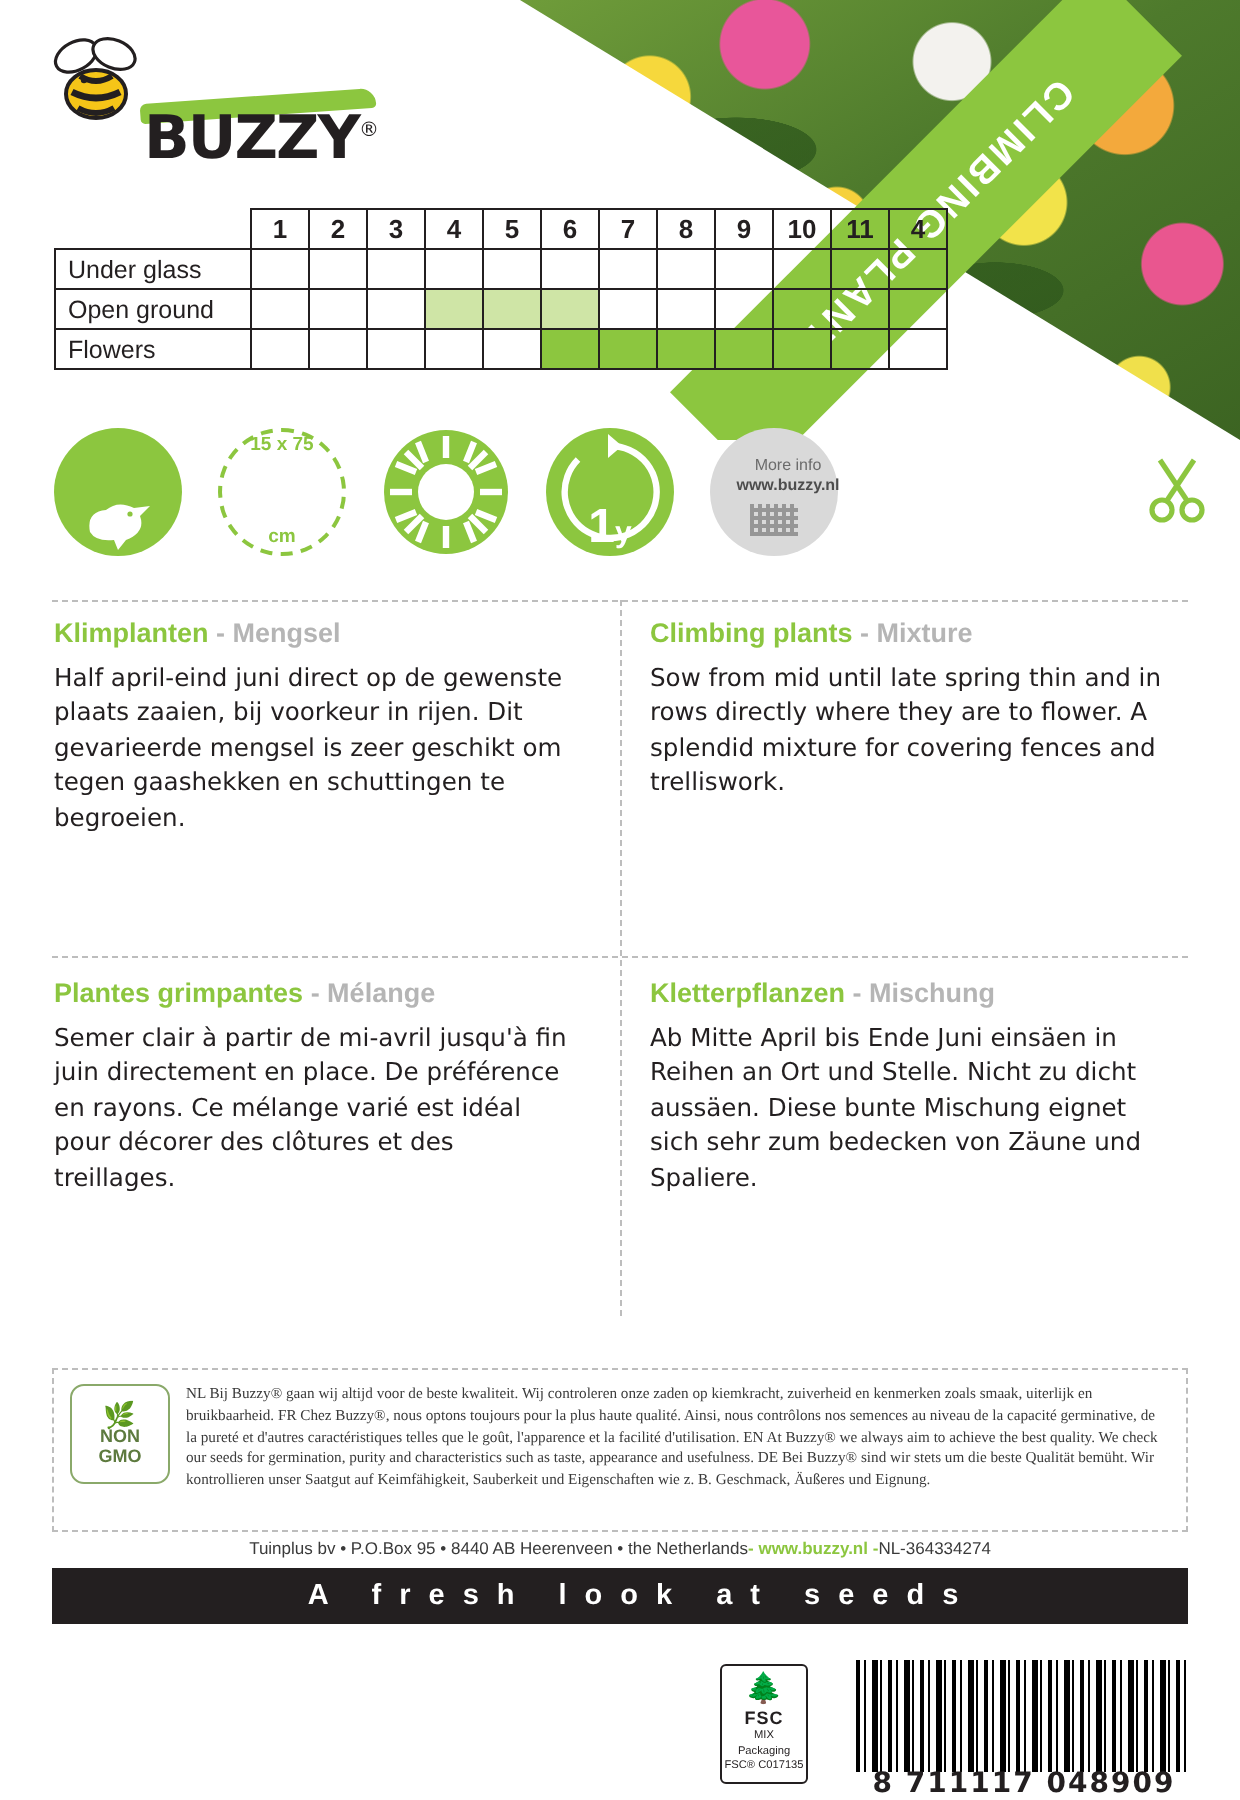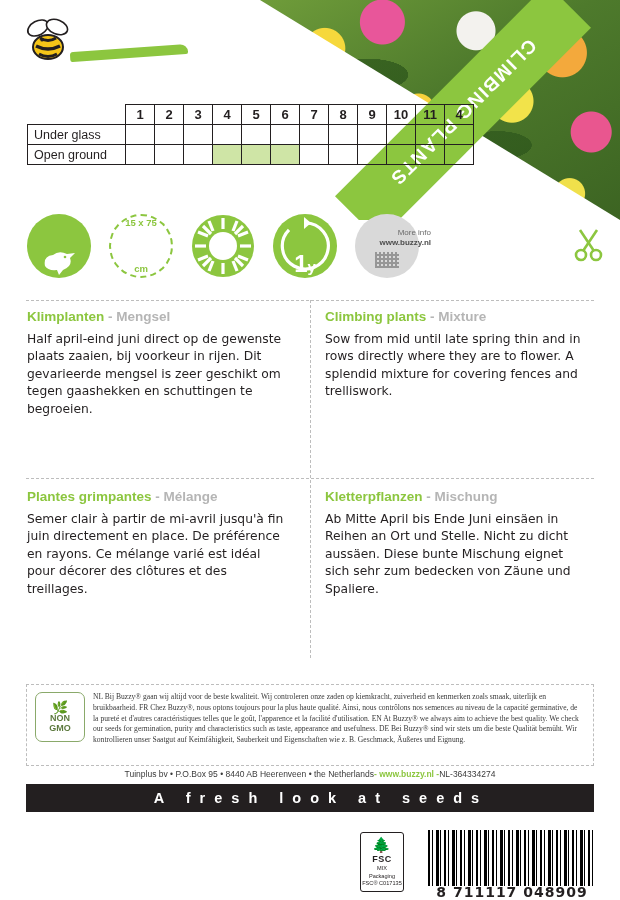--- a/index.html
+++ b/index.html
@@ -123,21 +123,21 @@
   .oneyear { font-size:24px; font-weight:bold; }
   .oneyear small { font-size:15px; }
   .moreinfo {
     width:74px; height:64px; position:relative;
   }
   .moreinfo .grey {
     position:absolute; left:0; top:0; width:64px; height:64px; border-radius:50%;
     background:#d9d9d9;
   }
   .moreinfo .txt {
-    position:absolute; left:2px; top:14px; width:74px; text-align:right;
+    position:absolute; left:2px; top:14px; width:74px; text-align:center;
     font-size:8px; color:#6b6b6b; line-height:1.25;
   }
   .moreinfo .txt b { color:#4d4d4d; }
   .moreinfo .qr {
     position:absolute; left:20px; top:38px; width:24px; height:16px;
     background:
       repeating-linear-gradient(90deg,#7a7a7a 0 2px, transparent 2px 4px),
       repeating-linear-gradient(0deg,#7a7a7a 0 2px, transparent 2px 4px);
     opacity:.7;
   }
@@ -244,20 +244,23 @@
   <svg class="bee" width="54" height="46" viewBox="0 0 54 46">
     <ellipse cx="16" cy="10" rx="11" ry="7" fill="#ffffff" stroke="#231f20" stroke-width="1.6" transform="rotate(-28 16 10)"></ellipse>
     <ellipse cx="35" cy="9" rx="11" ry="7" fill="#ffffff" stroke="#231f20" stroke-width="1.6" transform="rotate(22 35 9)"></ellipse>
     <ellipse cx="26" cy="29" rx="15" ry="12" fill="#f5c518" stroke="#231f20" stroke-width="2"></ellipse>
     <path d="M18 20 q8 5 16 0" stroke="#231f20" stroke-width="3" fill="none"></path>
     <path d="M14 28 q12 6 24 0" stroke="#231f20" stroke-width="3.4" fill="none"></path>
     <path d="M17 36 q9 5 18 0" stroke="#231f20" stroke-width="3" fill="none"></path>
     <circle cx="20" cy="22" r="1.6" fill="#231f20"></circle>
   </svg>
   <div class="swoosh"></div>
+  <div class="word">
+    <span>BUZZY</span><span class="reg">®</span>
+  </div>
 </div>
 
 <table class="cal">
   <thead>
     <tr>
       <td class="corner"></td>
       <td class="mhead mcell">1</td>
       <td class="mhead mcell">2</td>
       <td class="mhead mcell">3</td>
       <td class="mhead mcell">4</td>
@@ -293,20 +296,35 @@
         <td class="mcell"></td>
         <td class="mcell"></td>
       <td class="mcell on-light"></td>
         <td class="mcell on-light"></td>
         <td class="mcell on-light"></td>
       <td class="mcell"></td>
         <td class="mcell"></td>
         <td class="mcell"></td>
       <td class="mcell"></td>
         <td class="mcell"></td>
+        <td class="mcell"></td>
+    </tr>
+    <tr>
+      <td class="rowlabel">Flowers</td>
+      <td class="mcell"></td>
+        <td class="mcell"></td>
+        <td class="mcell"></td>
+        <td class="mcell"></td>
+        <td class="mcell"></td>
+      <td class="mcell on"></td>
+        <td class="mcell on"></td>
+        <td class="mcell on"></td>
+        <td class="mcell on"></td>
+        <td class="mcell on"></td>
+      <td class="mcell"></td>
         <td class="mcell"></td>
     </tr>
   </tbody>
 </table>
 
 <div class="icons">
 
   <div class="icon i1">
     <div class="icon-circle">
       <svg width="40" height="30" viewBox="0 0 40 30">

